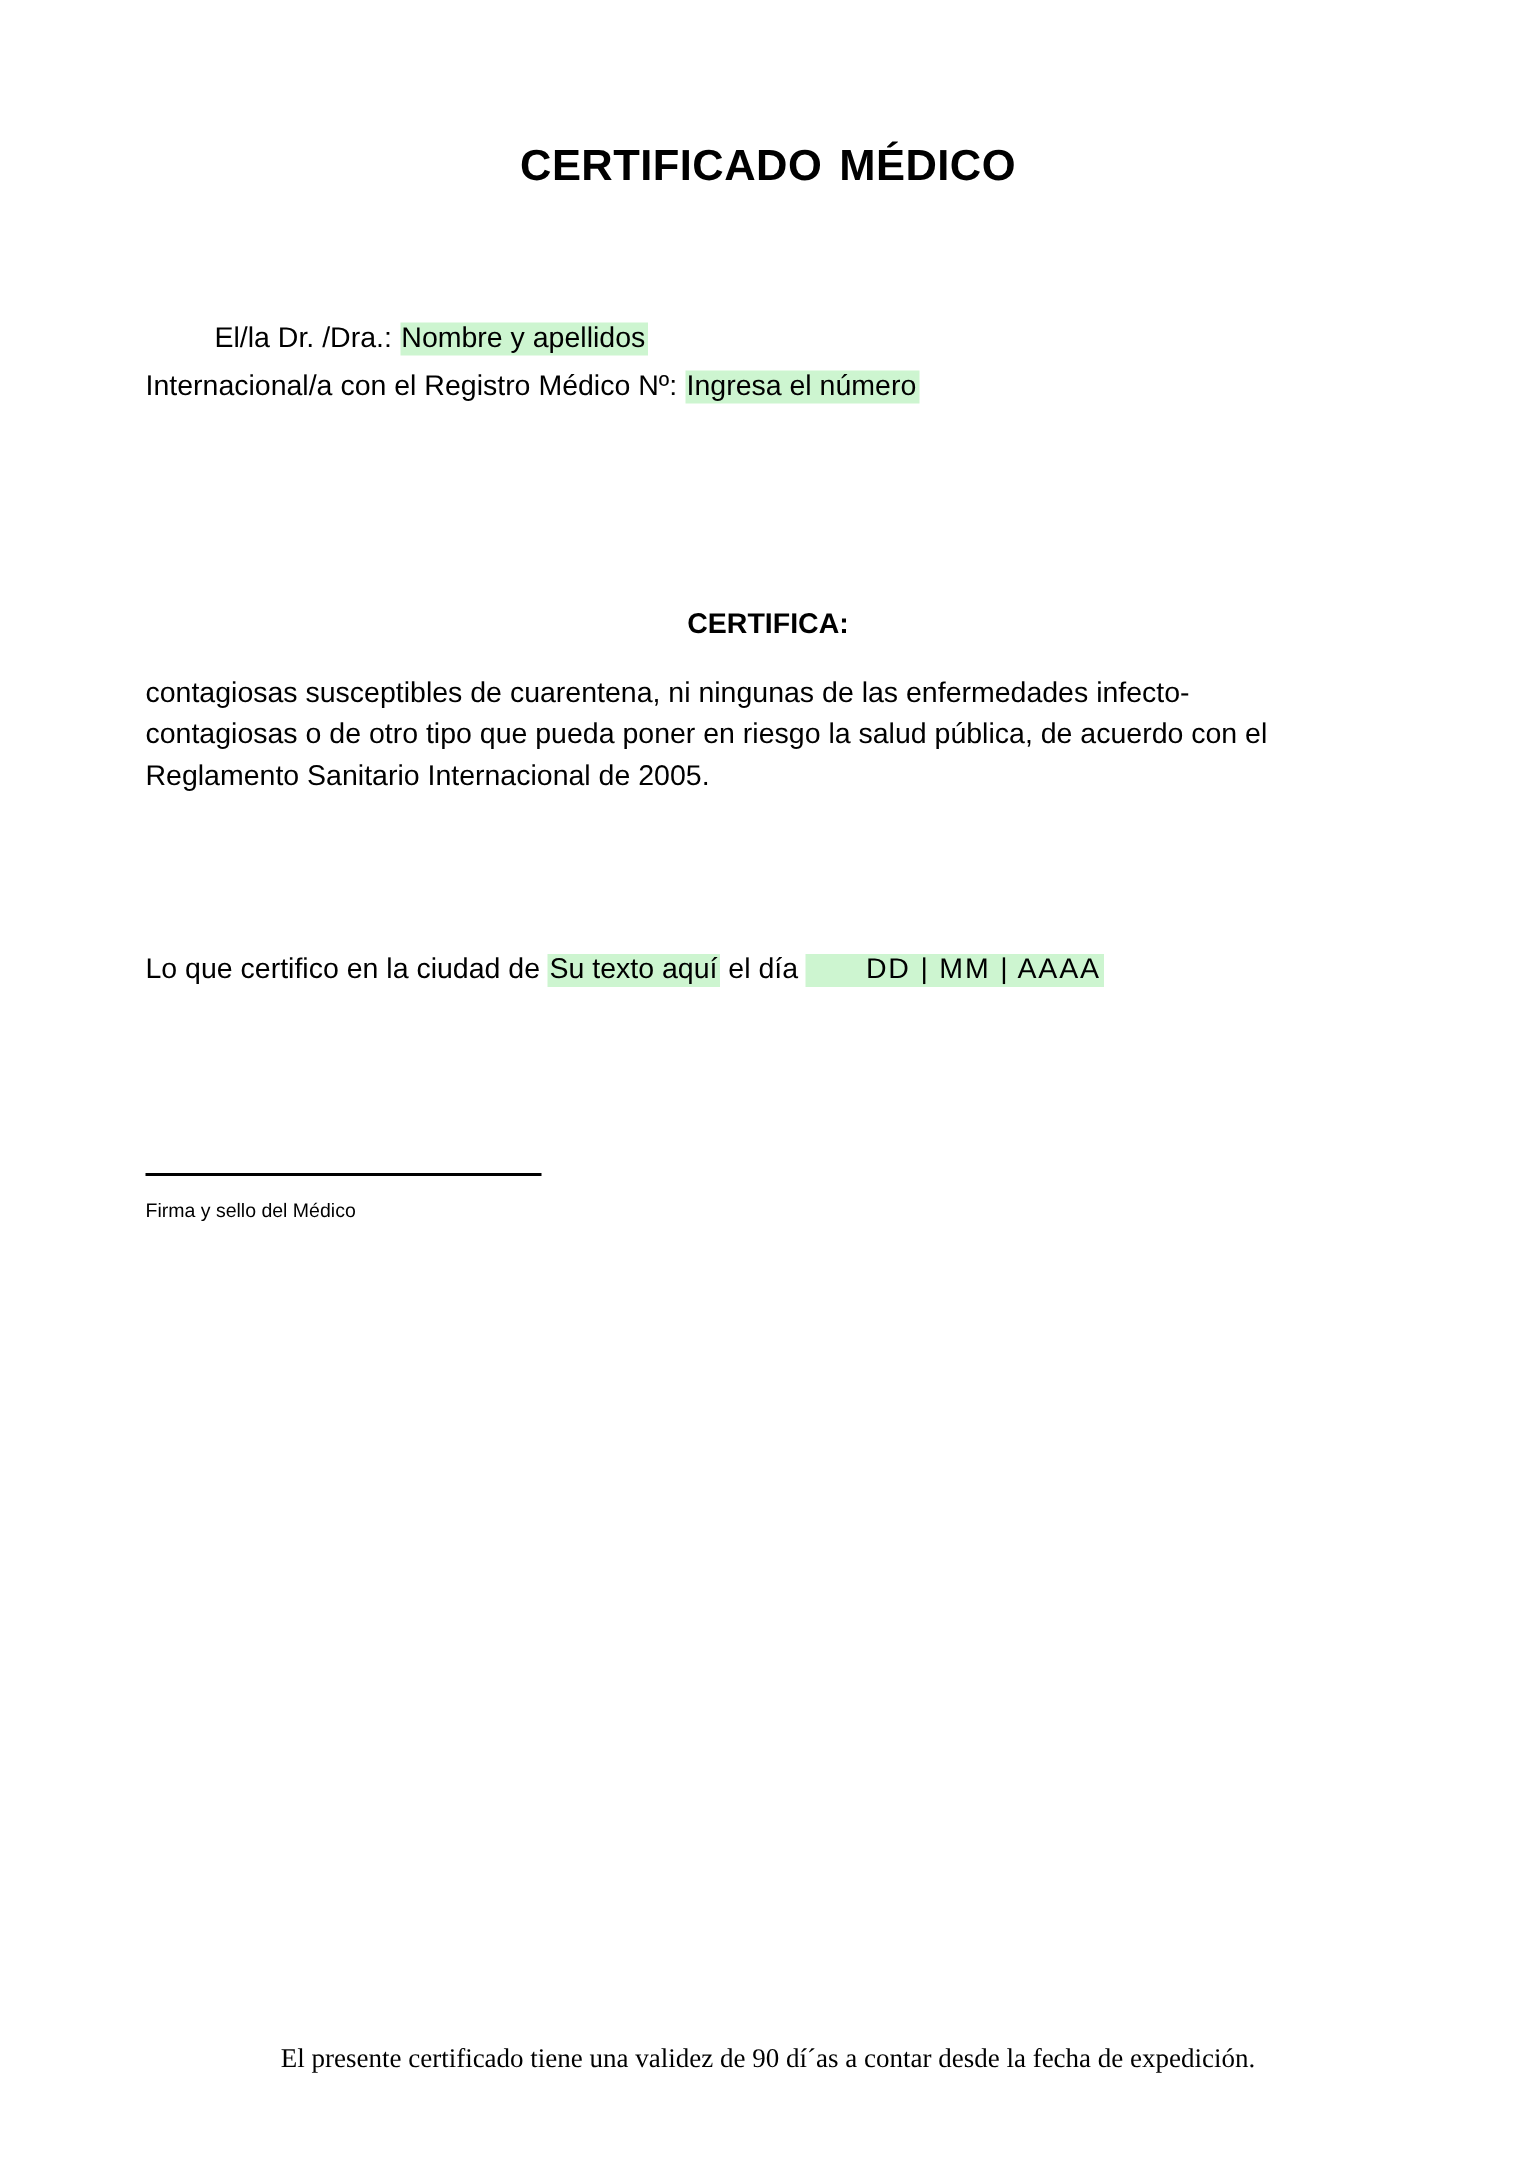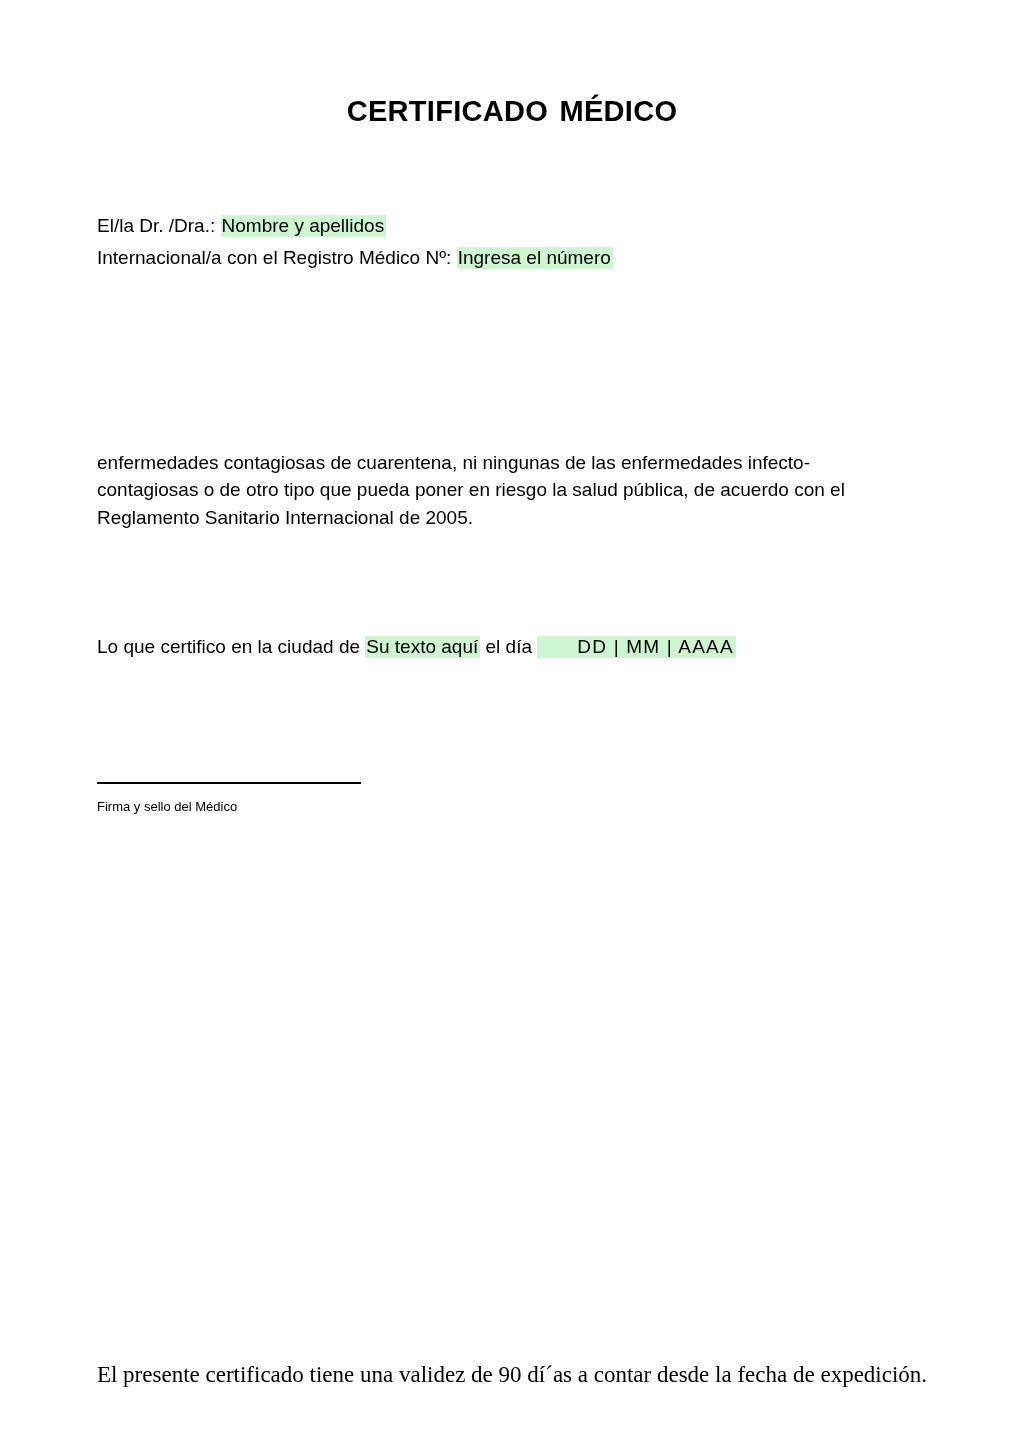--- a/index.html
+++ b/index.html
@@ -78,42 +78,43 @@
       line-height: 24px;
       text-align: center;
     }
     .footer {
       position: absolute;
       top: 1362px;
       left: 0;
       width: 1024px;
       text-align: center;
       font-family: "Liberation Serif", "DejaVu Serif", serif;
-      font-size: 23px;
+      font-size: 18px;
     }
     .date-spaced { letter-spacing: 1.2px; padding-left: 40px; }
   </style>
 </head>
 <body>
 
 <div class="page">
 
   <div class="title">CERTIFICADO MÉDICO</div>
 
-  <div class="line" style="top:214px;">
+  <div class="line" style="top:214px;margin-left:46px;">
     <span>El/la Dr. /Dra.: </span><span class="hl">Nombre y apellidos</span>
   </div>
 
   <div class="line" style="top:246px;">
     <span>Internacional/a con el Registro Médico Nº: </span><span class="hl">Ingresa el número</span>
   </div>
 
+  <div class="certifica">CERTIFICA:</div>
 
   <div class="paragraph">
-    <div class="pline">enfermedades contagiosas de cuarentena, ni ningunas de las enfermedades infecto-</div>
+    <div class="pline">contagiosas susceptibles de cuarentena, ni ningunas de las enfermedades infecto-</div>
     <div class="pline">contagiosas o de otro tipo que pueda poner en riesgo la salud pública, de acuerdo con el</div>
     <div class="pline">Reglamento Sanitario Internacional de 2005.</div>
   </div>
 
   <div class="line" style="top:635px;">
     <span>Lo que certifico en la ciudad de </span><span class="hl">Su texto aquí</span><span> el día </span><span class="hl date-spaced">DD | MM | AAAA</span>
   </div>
 
   <div class="sig-line"></div>
   <div class="sig-label">Firma y sello del Médico</div>

